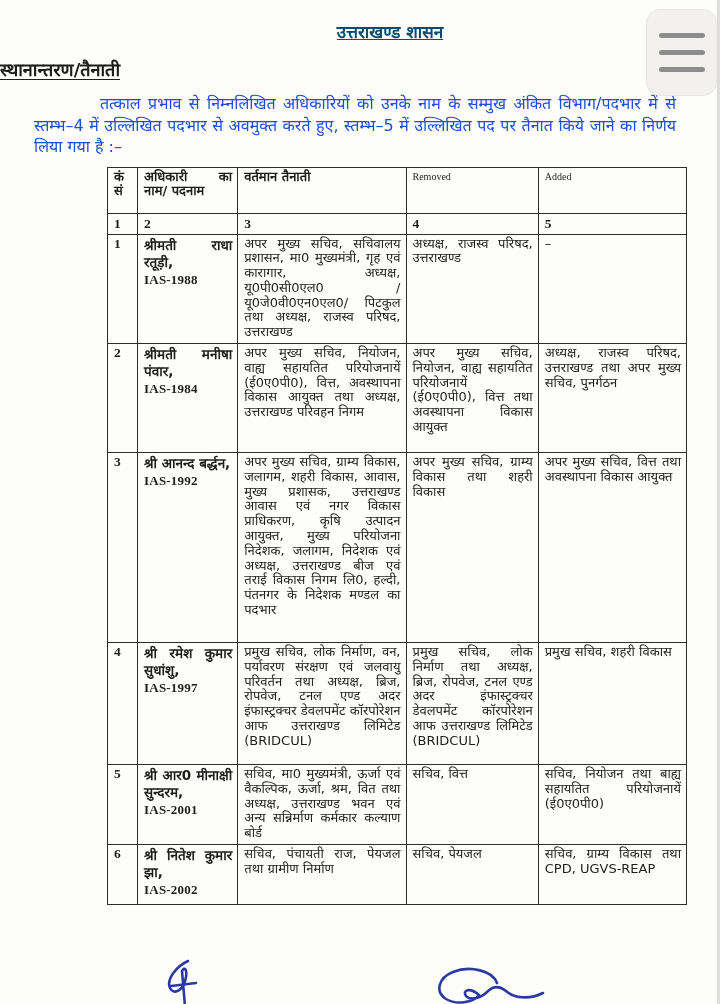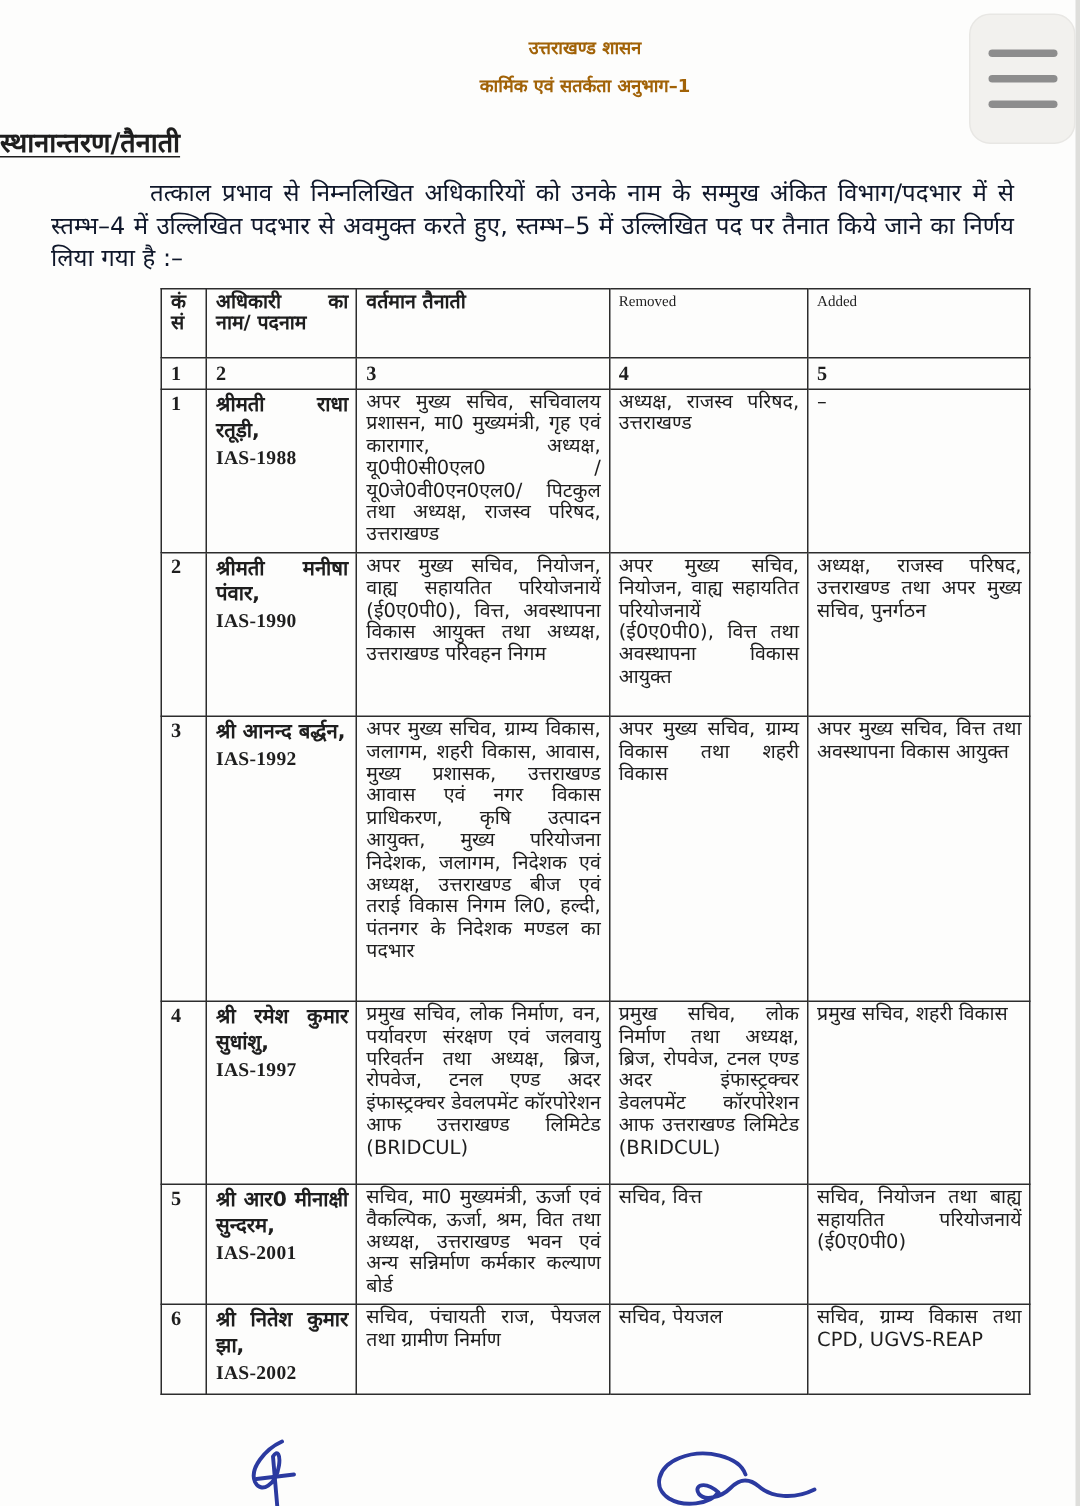--- a/index.html
+++ b/index.html
@@ -19,30 +19,30 @@
   .menu-btn {
     position:absolute; top:9px; right:3px; width:71px; height:87px;
     background:#f2f1ee; border:1px solid #e8e7e4; border-radius:14px;
     display:flex; flex-direction:column; justify-content:center;
     align-items:center; gap:12px; cursor:pointer; z-index:5;
   }
   .menu-btn .bar { width:46px; height:5px; background:#8d8d8d; border-radius:2.5px; }
 
   
   .letterhead { padding-top:20px; margin:0 30px 0 90px; text-align:center; }
-  .letterhead div { font-size:12px; line-height:25px; font-weight:600; color:#a16207; }
+  .letterhead div { font-size:17px; line-height:25px; font-weight:600; color:#0c4a6e;text-decoration:underline; }
   .doc-title {
     margin-top:12px; text-align:left; font-size:18px; font-weight:600;
     }
   .doc-title span { text-decoration:underline; text-underline-offset:3px; }
 
   .intro {
     margin:12px 44px 0 34px;
     font-size:16px; line-height:21.5px; font-weight:500;
-    text-align:justify; text-indent:66px; color:#0f172a;
+    text-align:justify; text-indent:66px; color:#1d4ed8;
   }
 
   
   table.transfer {
     margin:9px 0 0 107px;
     border-collapse:collapse;
     width:580px;
     table-layout:fixed;
     font-size:13px; line-height:14.8px;
   }
@@ -78,21 +78,20 @@
 <div class="page-edge"></div>
 
 <div class="menu-btn">
   <span class="bar"></span>
   <span class="bar"></span>
   <span class="bar"></span>
 </div>
 
 <div class="letterhead">
   <div>उत्तराखण्ड शासन</div>
-  <div>कार्मिक एवं सतर्कता अनुभाग–1</div>
 </div>
 
 <div class="doc-title">
   <span>स्थानान्तरण/तैनाती</span>
 </div>
 
 <p class="intro">तत्काल प्रभाव से निम्नलिखित अधिकारियों को उनके नाम के सम्मुख अंकित विभाग/पदभार में से स्तम्भ–4 में उल्लिखित पदभार से अवमुक्त करते हुए, स्तम्भ–5 में उल्लिखित पद पर तैनात किये जाने का निर्णय लिया गया है :–</p>
 
 <table class="transfer">
   <colgroup>
@@ -129,21 +128,21 @@
       </td>
       <td>अपर मुख्य सचिव, सचिवालय प्रशासन, मा0 मुख्यमंत्री, गृह एवं कारागार, अध्यक्ष, यू0पी0सी0एल0 / यू0जे0वी0एन0एल0/ पिटकुल तथा अध्यक्ष, राजस्व परिषद, उत्तराखण्ड</td>
       <td>अध्यक्ष, राजस्व परिषद, उत्तराखण्ड</td>
       <td class="dash">–</td>
     </tr>
 
     <tr class="row2">
       <td class="sn">2</td>
       <td class="name">
         <span>श्रीमती मनीषा पंवार,</span>
-        <div class="batch">IAS-1990</div>
+        <div class="batch">IAS-1984</div>
       </td>
       <td>अपर मुख्य सचिव, नियोजन, वाह्य सहायतित परियोजनायें (ई0ए0पी0), वित्त, अवस्थापना विकास आयुक्त तथा अध्यक्ष, उत्तराखण्ड परिवहन निगम</td>
       <td>अपर मुख्य सचिव, नियोजन, वाह्य सहायतित परियोजनायें (ई0ए0पी0), वित्त तथा अवस्थापना विकास आयुक्त</td>
       <td>अध्यक्ष, राजस्व परिषद, उत्तराखण्ड तथा अपर मुख्य सचिव, पुनर्गठन</td>
     </tr>
 
     <tr class="row3">
       <td class="sn">3</td>
       <td class="name">
         <span>श्री आनन्द बर्द्धन,</span>

